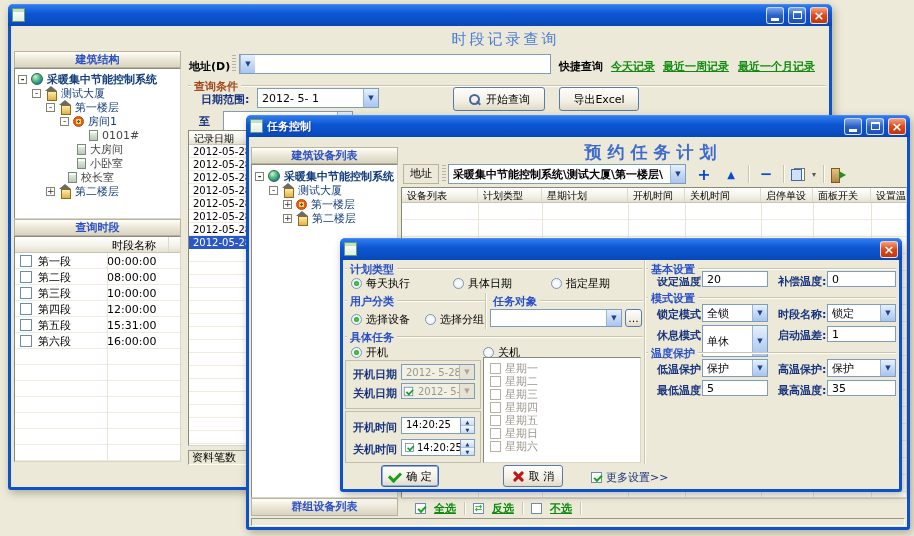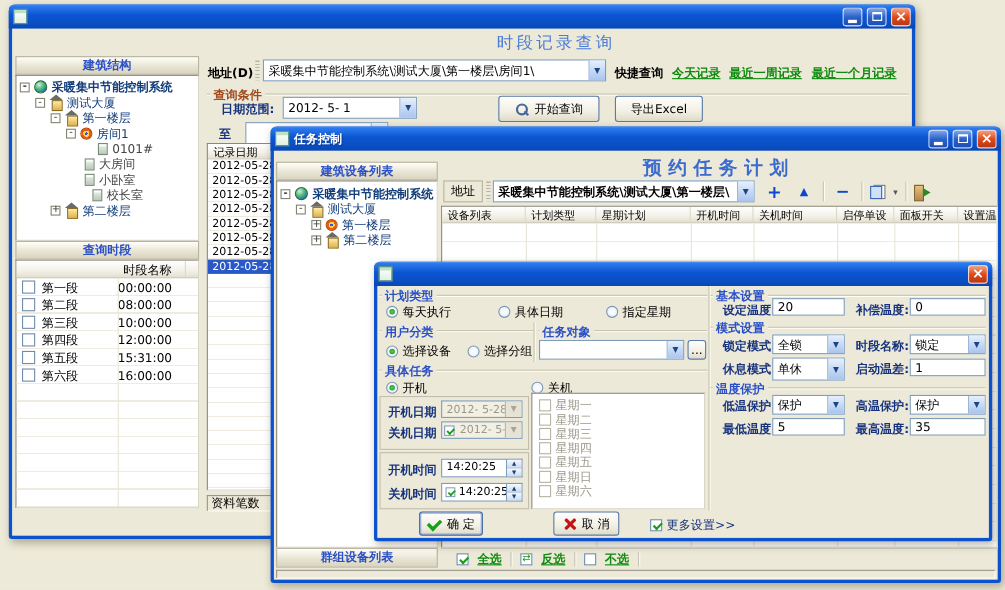--- a/index.html
+++ b/index.html
@@ -159,21 +159,21 @@
             <span>0101#</span>
           </div>
         <div class="tnode leaf" style="padding-left:62px;">
             <span class="i-dev"></span>
             <span>大房间</span>
           </div>
         <div class="tnode leaf" style="padding-left:62px;">
             <span class="i-dev"></span>
             <span>小卧室</span>
           </div>
-        <div class="tnode leaf" style="padding-left:69px;font-family:Liberation Serif, serif;">
+        <div class="tnode leaf" style="padding-left:53px;font-family:Liberation Serif, serif;">
             <span class="i-dev"></span>
             <span>校长室</span>
           </div>
         <div class="tnode" style="padding-left:31px;">
             <span class="toggle">+</span>
             <span class="i-home"></span>
             <span>第二楼层</span>
           </div>
       </div>
       <div class="panel-hdr" style="left:3px;top:193px;width:167px;height:17px;"><span>查询时段</span></div>
@@ -233,21 +233,20 @@
               <span class="c2">16:00:00</span>
             </div>
           </div>
         <div class="vcol" style="left:92px;top:16px;bottom:0;"></div>
       </div>
 
       <div class="page-title" style="left:174px;top:4px;width:641px;font-size:15px;letter-spacing:3px;">时段记录查询</div>
       <span class="plain" style="left:178px;top:33px;">地址(D)</span>
       <div class="gripper" style="left:221px;top:29px;height:18px;"></div>
       <div class="combo" style="left:228px;top:28px;width:312px;height:20px;">
-        <span class="val">采暖集中节能控制系统\测试大厦\第一楼层\房间1\</span>
           <span class="drop">▼</span>
       </div>
       <span class="plain" style="left:548px;top:33px;font-weight:bold;">快捷查询</span>
       <span class="plain link" style="left:600px;top:33px;">今天记录</span>
       <span class="plain link" style="left:652px;top:33px;">最近一周记录</span>
       <span class="plain link" style="left:727px;top:33px;">最近一个月记录</span>
 
       <div class="hline" style="left:177px;top:59px;width:638px;"></div>
       <span class="grp-label warm" style="left:180px;top:53px;">查询条件</span>
       <span class="navy" style="left:190px;top:66px;">日期范围:</span>
@@ -571,21 +570,21 @@
       <div class="combo" style="left:359px;top:44px;width:66px;height:18px;">
           <span class="val">全锁</span>
           <span class="drop">▼</span>
         </div>
       <span class="navy" style="left:435px;top:47px;">时段名称:</span>
       <div class="combo" style="left:484px;top:44px;width:69px;height:18px;">
           <span class="val">锁定</span>
           <span class="drop">▼</span>
         </div>
       <span class="navy" style="left:314px;top:68px;">休息模式:</span>
-      <div class="combo" style="left:359px;top:65px;width:66px;height:21px;">
+      <div class="combo" style="left:359px;top:65px;width:66px;height:32px;">
           <span class="val">单休</span>
           <span class="drop">▼</span>
         </div>
       <span class="navy" style="left:435px;top:68px;">启动温差:</span>
       <div class="field" style="left:484px;top:66px;width:69px;height:16px;"><span>1</span></div>
 
       <span class="grp-label" style="left:305px;top:86px;">温度保护</span>
       <div class="hline" style="left:303px;top:92px;width:250px;"></div>
       <span class="navy" style="left:314px;top:102px;">低温保护:</span>
       <div class="combo" style="left:359px;top:99px;width:66px;height:18px;">

